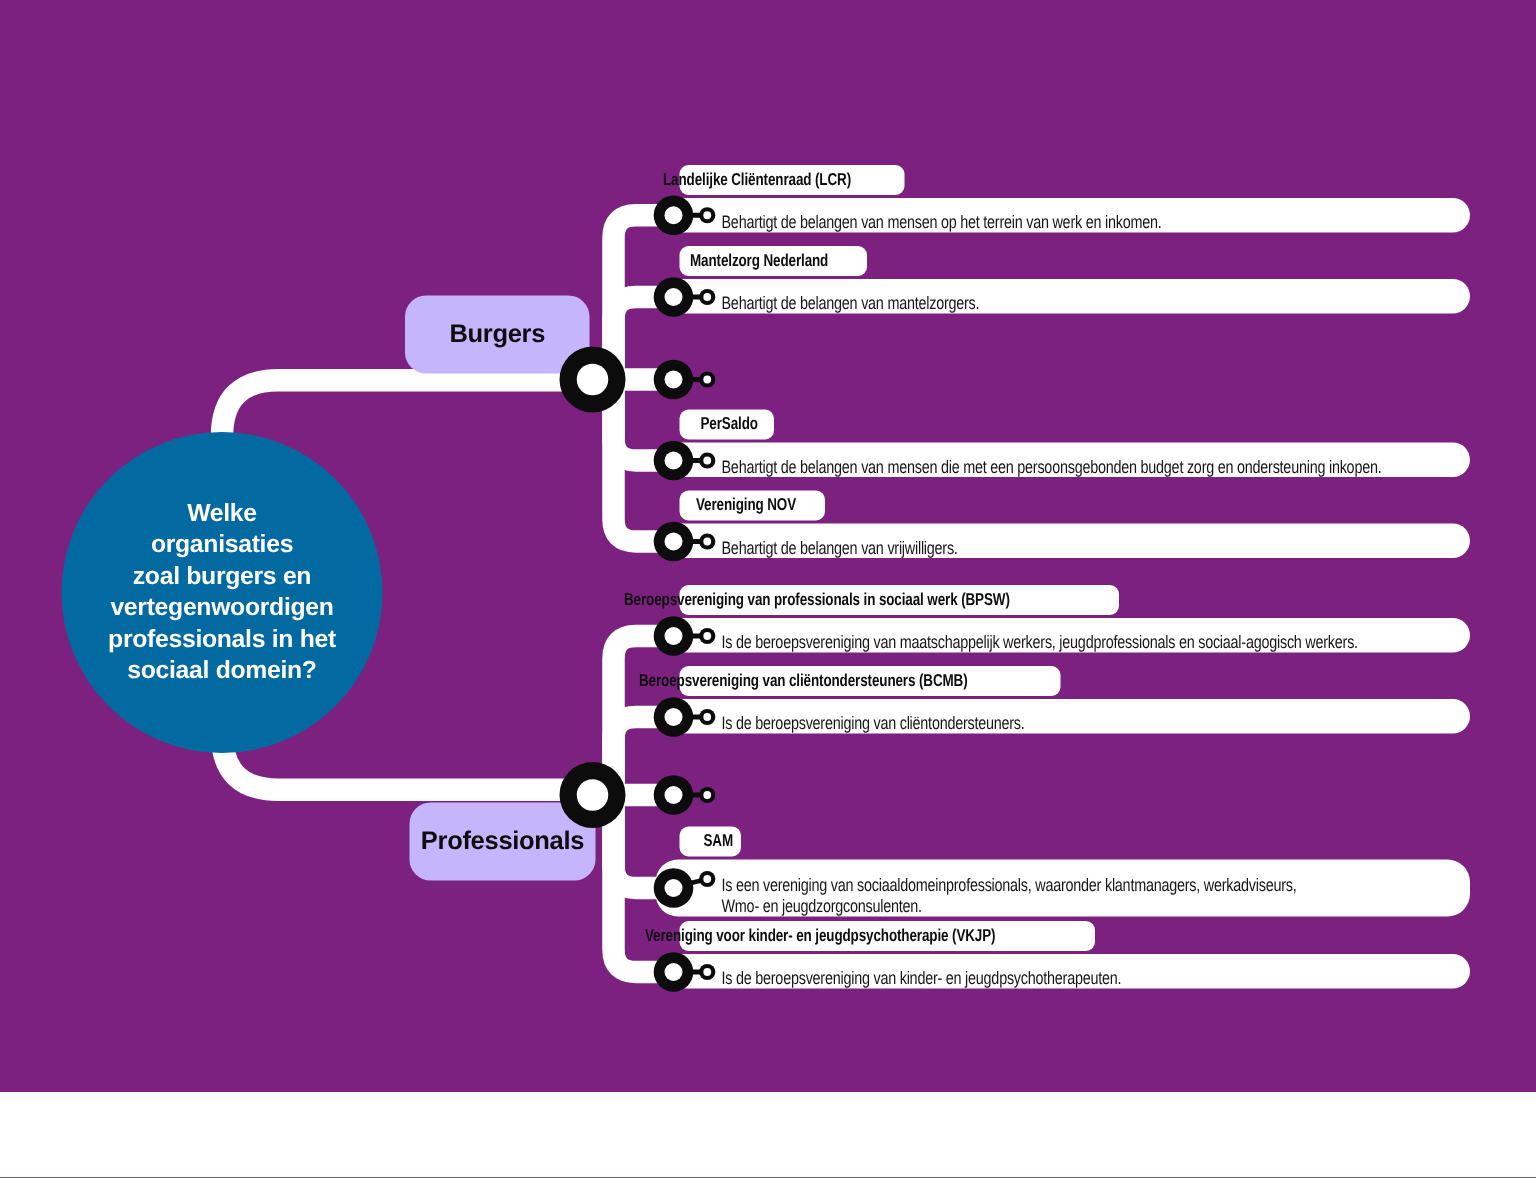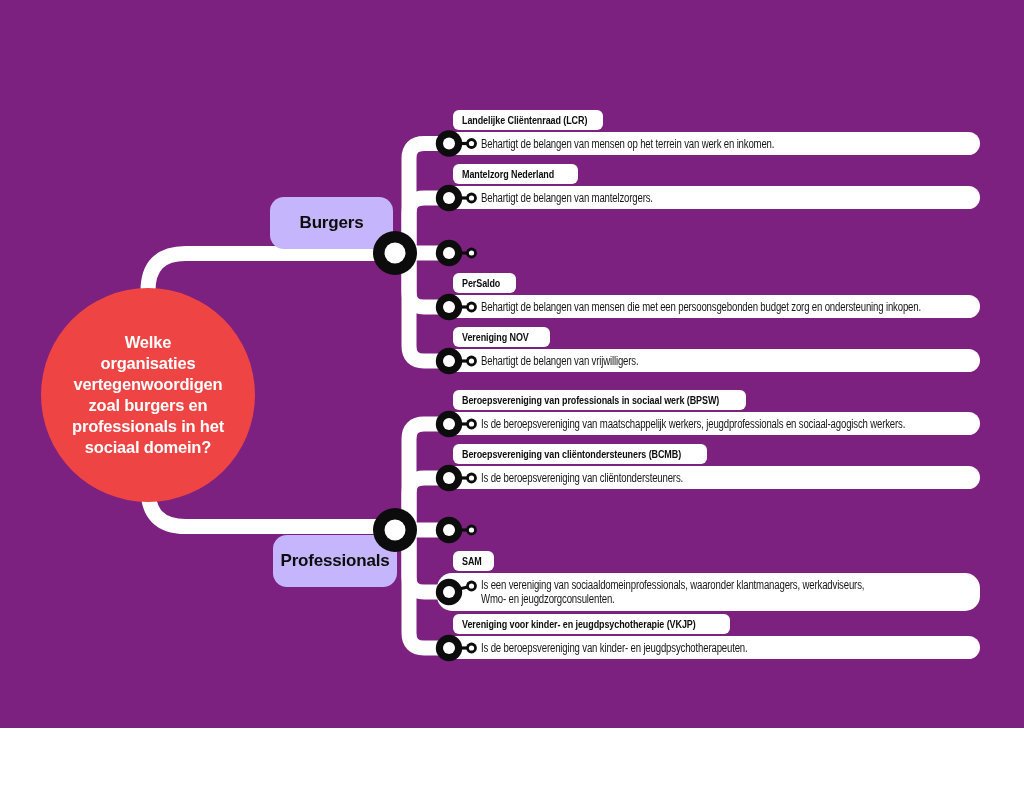--- a/index.html
+++ b/index.html
@@ -9,50 +9,50 @@
     font-family:"Liberation Sans",sans-serif;
   }
   svg.layer{position:absolute;left:0;top:0;pointer-events:none;}
   #lines-layer{z-index:1;}
   #nodes-layer{z-index:3;}
   .content{position:absolute;left:0;top:0;width:100%;height:100%;z-index:2;}
 
   
   .qcircle{
     position:absolute;left:41px;top:288px;width:214px;height:214px;
-    background:#ef4444;border-radius:50%;
+    background:#0369a1;border-radius:50%;
     display:flex;flex-direction:column;justify-content:center;
     text-align:center;color:#fff;font-weight:bold;font-size:16.5px;line-height:21px;
     letter-spacing:-0.2px;
   }
   .qcircle span{display:block;}
 
   
   .bnode{
     position:absolute;background:#c4b5fd;border-radius:14px;
     display:flex;align-items:center;justify-content:center;
     font-weight:bold;font-size:17px;color:#0d0d0d;letter-spacing:-0.2px;
   }
   #burgers-node{left:270px;top:197px;width:123px;height:52px;}
   #professionals-node{left:273px;top:535px;width:124px;height:52px;}
 
   
   .row{position:absolute;left:437px;}
   .olabel{
     position:relative;margin-left:16px;height:20px;background:#fff;border-radius:6px;
-    display:flex;align-items:center;padding-left:9px;box-sizing:border-box;
+    display:flex;align-items:center;padding-left:9px;box-sizing:border-box;justify-content:flex-end;
   }
   .olabel-text{
     display:inline-block;white-space:nowrap;font-weight:bold;font-size:11.5px;
     letter-spacing:-0.1px;color:#0d0d0d;
     transform:scaleX(0.78);transform-origin:0 50%;
   }
   .opill{
     position:relative;margin-top:2px;width:543px;height:23px;background:#fff;
-    border-radius:12px;display:flex;align-items:center;
+    border-radius:12px;display:flex;align-items:flex-end;
     padding-left:44px;box-sizing:border-box;
   }
   .opill-text{
     display:inline-block;white-space:nowrap;font-size:12px;letter-spacing:-0.2px;
     color:#161616;transform:scaleX(0.8);transform-origin:0 50%;
   }
   .opill.two-line{height:38px;border-radius:15px;}
   .opill.two-line .opill-text{white-space:normal;width:552px;line-height:14px;}
 
   
@@ -78,22 +78,22 @@
       <path d="M452,592 H424 Q409,592 409,577 L409,530"></path>
       <path d="M452,648 H424 Q409,648 409,633 L409,530"></path>
     </g>
   </svg>
 
   <div class="content">
 
     <div class="qcircle">
       <span>Welke</span>
       <span>organisaties</span>
+      <span>zoal burgers en</span>
       <span>vertegenwoordigen</span>
-      <span>zoal burgers en</span>
       <span>professionals in het</span>
       <span>sociaal domein?</span>
     </div>
 
     <div class="bnode" id="burgers-node">Burgers</div>
     <div class="bnode" id="professionals-node">Professionals</div>
 
     <div class="row" style="top:110px">
       <div class="olabel" style="width:150px">
           <span class="olabel-text">Landelijke Cliëntenraad (LCR)</span>

